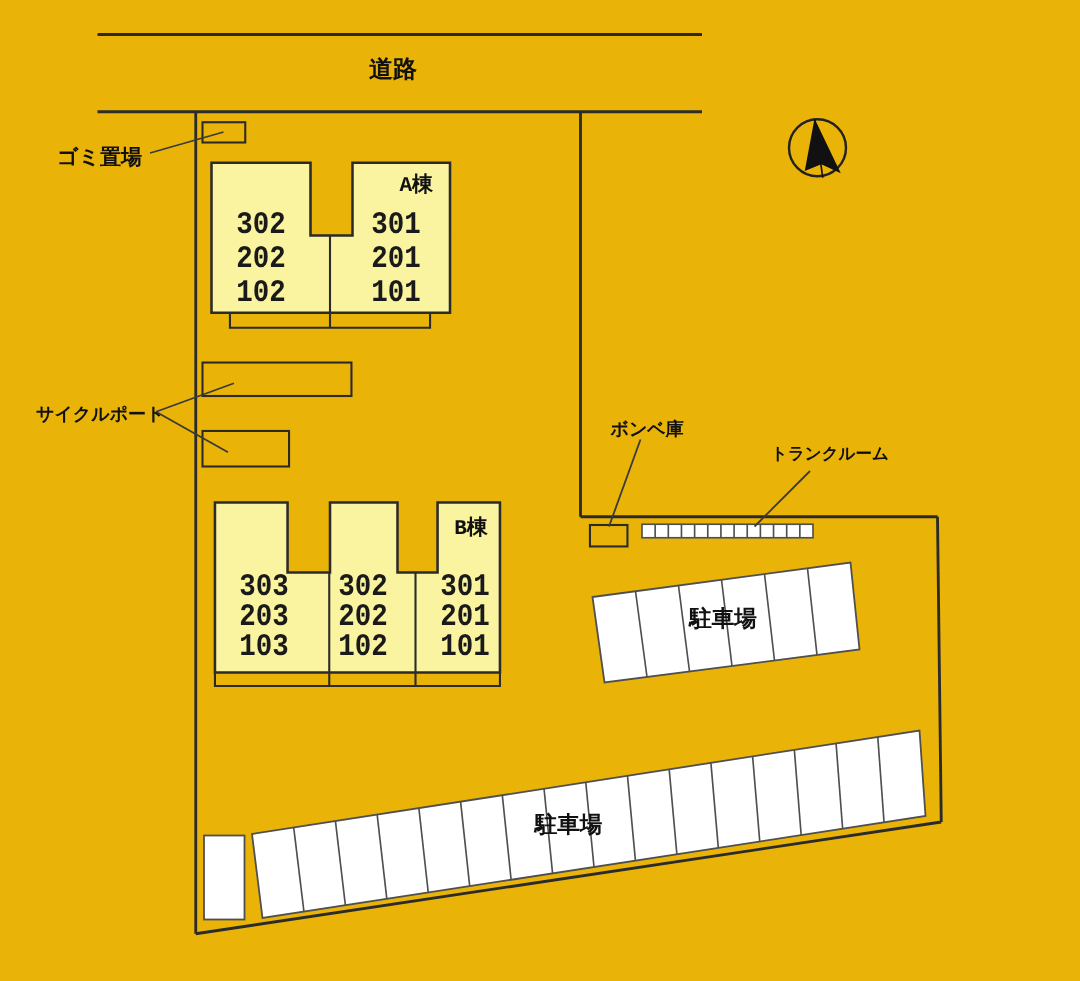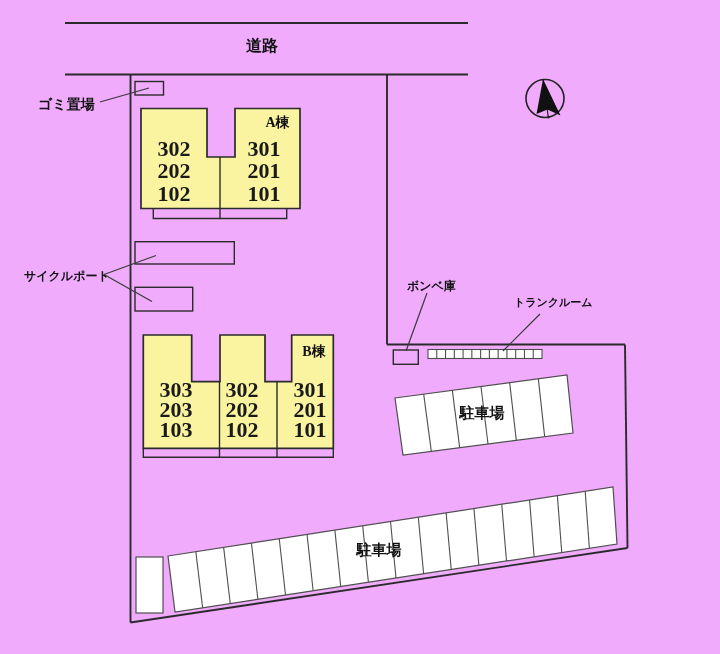--- a/index.html
+++ b/index.html
@@ -1,21 +1,21 @@
 <!DOCTYPE html>
 <html><head>
 <meta charset="utf-8">
 <style>
   html, body { margin: 0; padding: 0; background: #ffffff; }
   .canvas {
     position: relative;
     width: 720px;
     height: 654px;
-    background: #f0abfc;
-    font-family: Liberation Serif, serif;
+    background: #eab308;
+    font-family: Liberation Mono, monospace;
     overflow: hidden;
   }
   svg { position: absolute; left: 0; top: 0; }
   .lbl   { font-weight: bold; fill: #111111; }
   .unit  { font-weight: bold; fill: #1a1a1a; }
   .thick { stroke: #2b2b2b; stroke-width: 2.1; fill: none; }
   .bound { stroke: #2b2b2b; stroke-width: 1.9; fill: none; }
   .bld   { stroke: #2b2b2b; stroke-width: 1.7; }
   .thin  { stroke: #2b2b2b; stroke-width: 1.4; fill: none; }
   .park  { stroke: #4f4f4f; stroke-width: 1.2; fill: #ffffff; }

